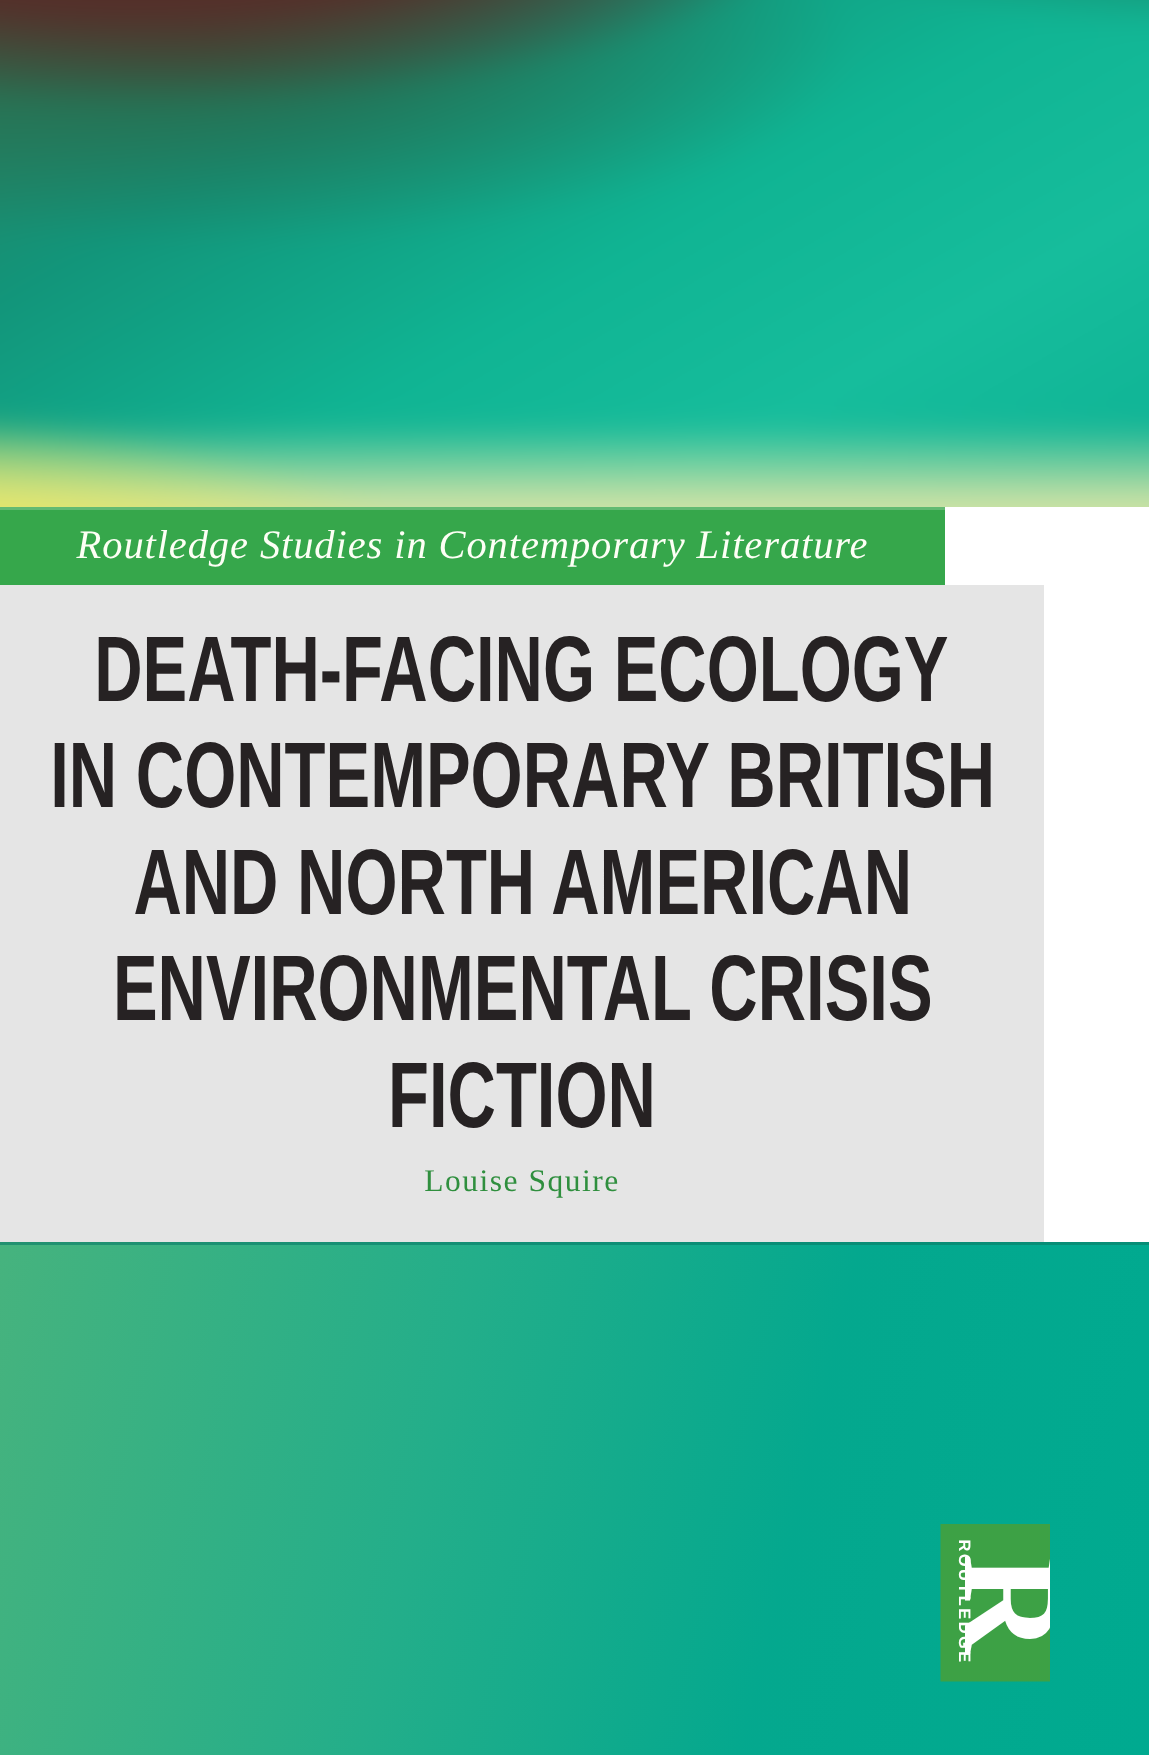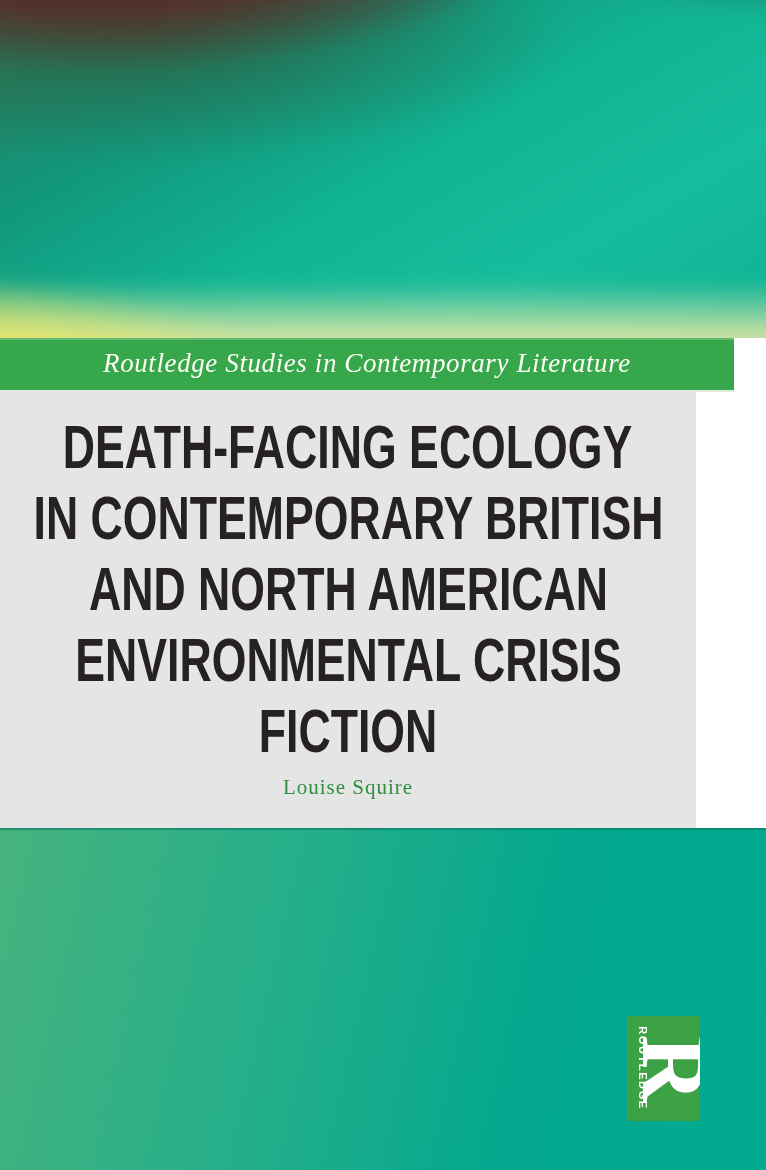--- a/index.html
+++ b/index.html
@@ -32,21 +32,21 @@
       radial-gradient(70% 48% at 102% -14%, rgba(34,88,66,0.95) 0%, rgba(34,88,66,0) 54%),
       
       radial-gradient(88% 58% at 20% 14%, rgba(47,92,62,0.8) 0%, rgba(47,92,62,0) 60%),
       
       linear-gradient(150deg, #2e7a58 0%, #12957a 28%, #10b493 52%, #16bd9c 72%, #0caf92 100%);
   }
 
   
   .series-bar {
     position: absolute; top: 338px; left: 0;
-    width: 734px; height: 52px;
+    width: 630px; height: 52px;
     box-sizing: border-box;
     background: #36a74b;
     border-top: 2px solid rgba(255,255,255,0.22);
     box-shadow: 0 2px 0 #e2ecd8;
     display: flex; align-items: center; justify-content: center;
   }
   .series-text {
     font-family: "Liberation Serif", serif;
     font-style: italic;
     font-size: 27px;

